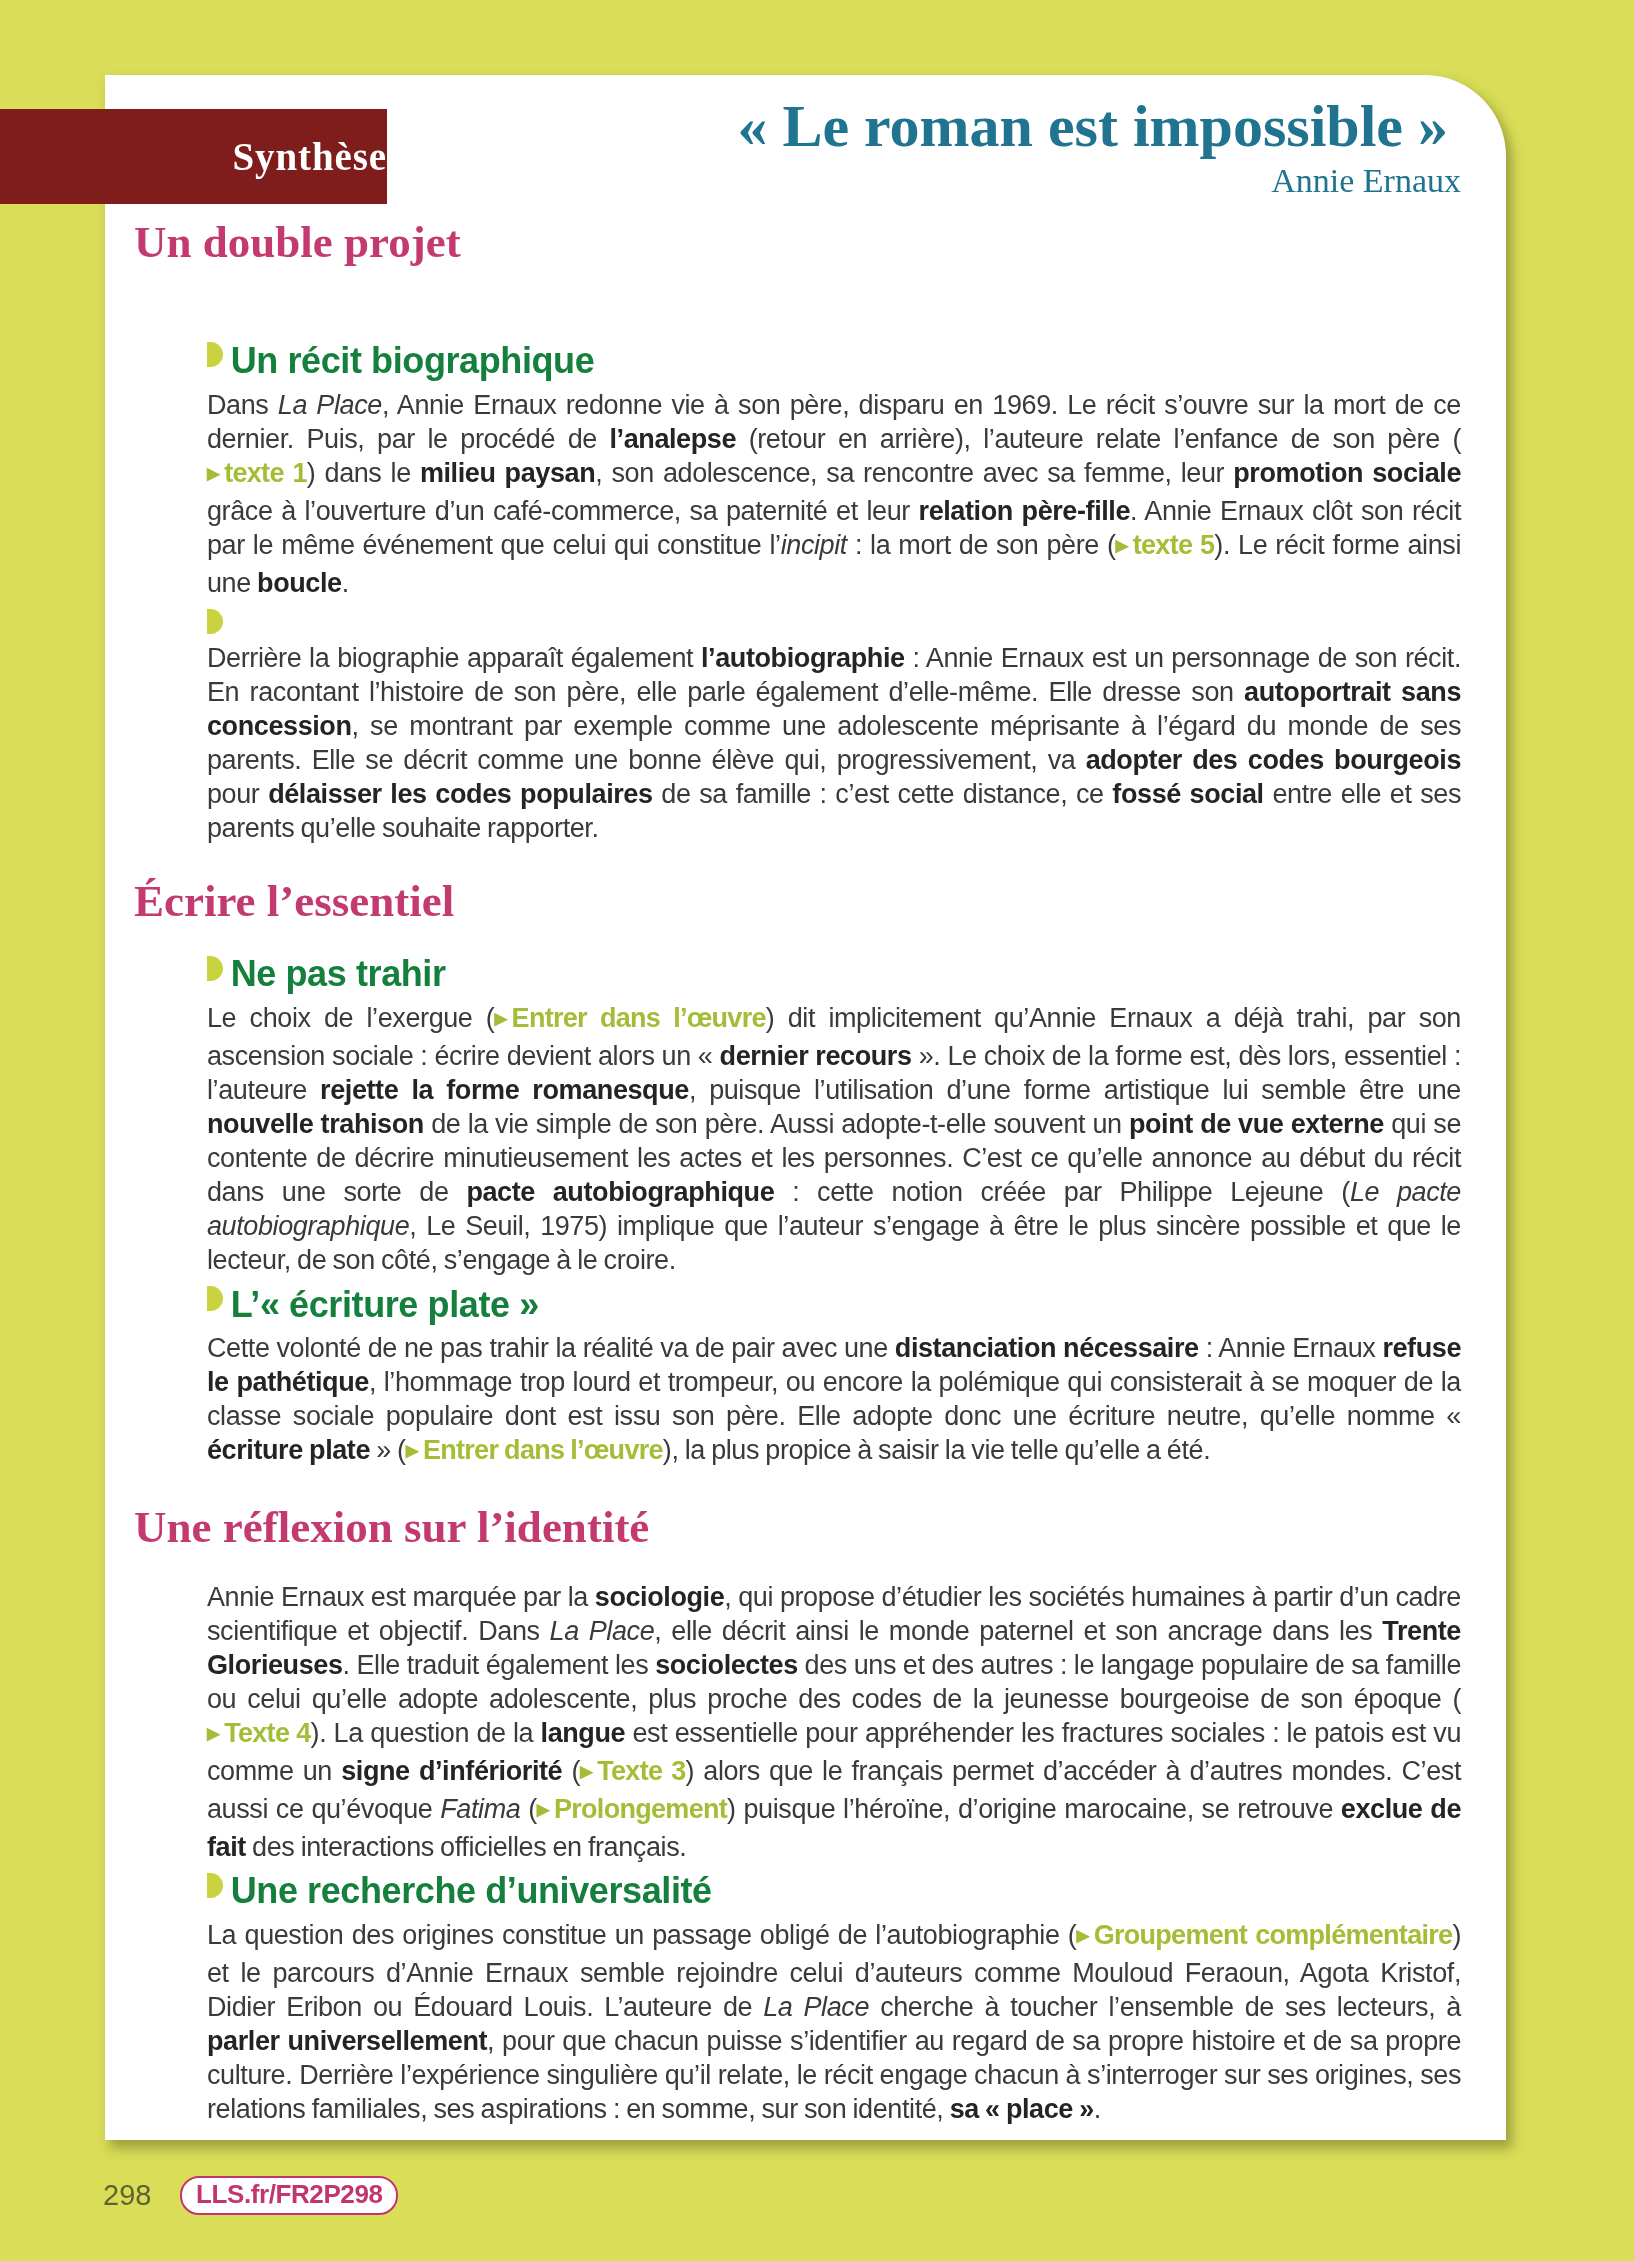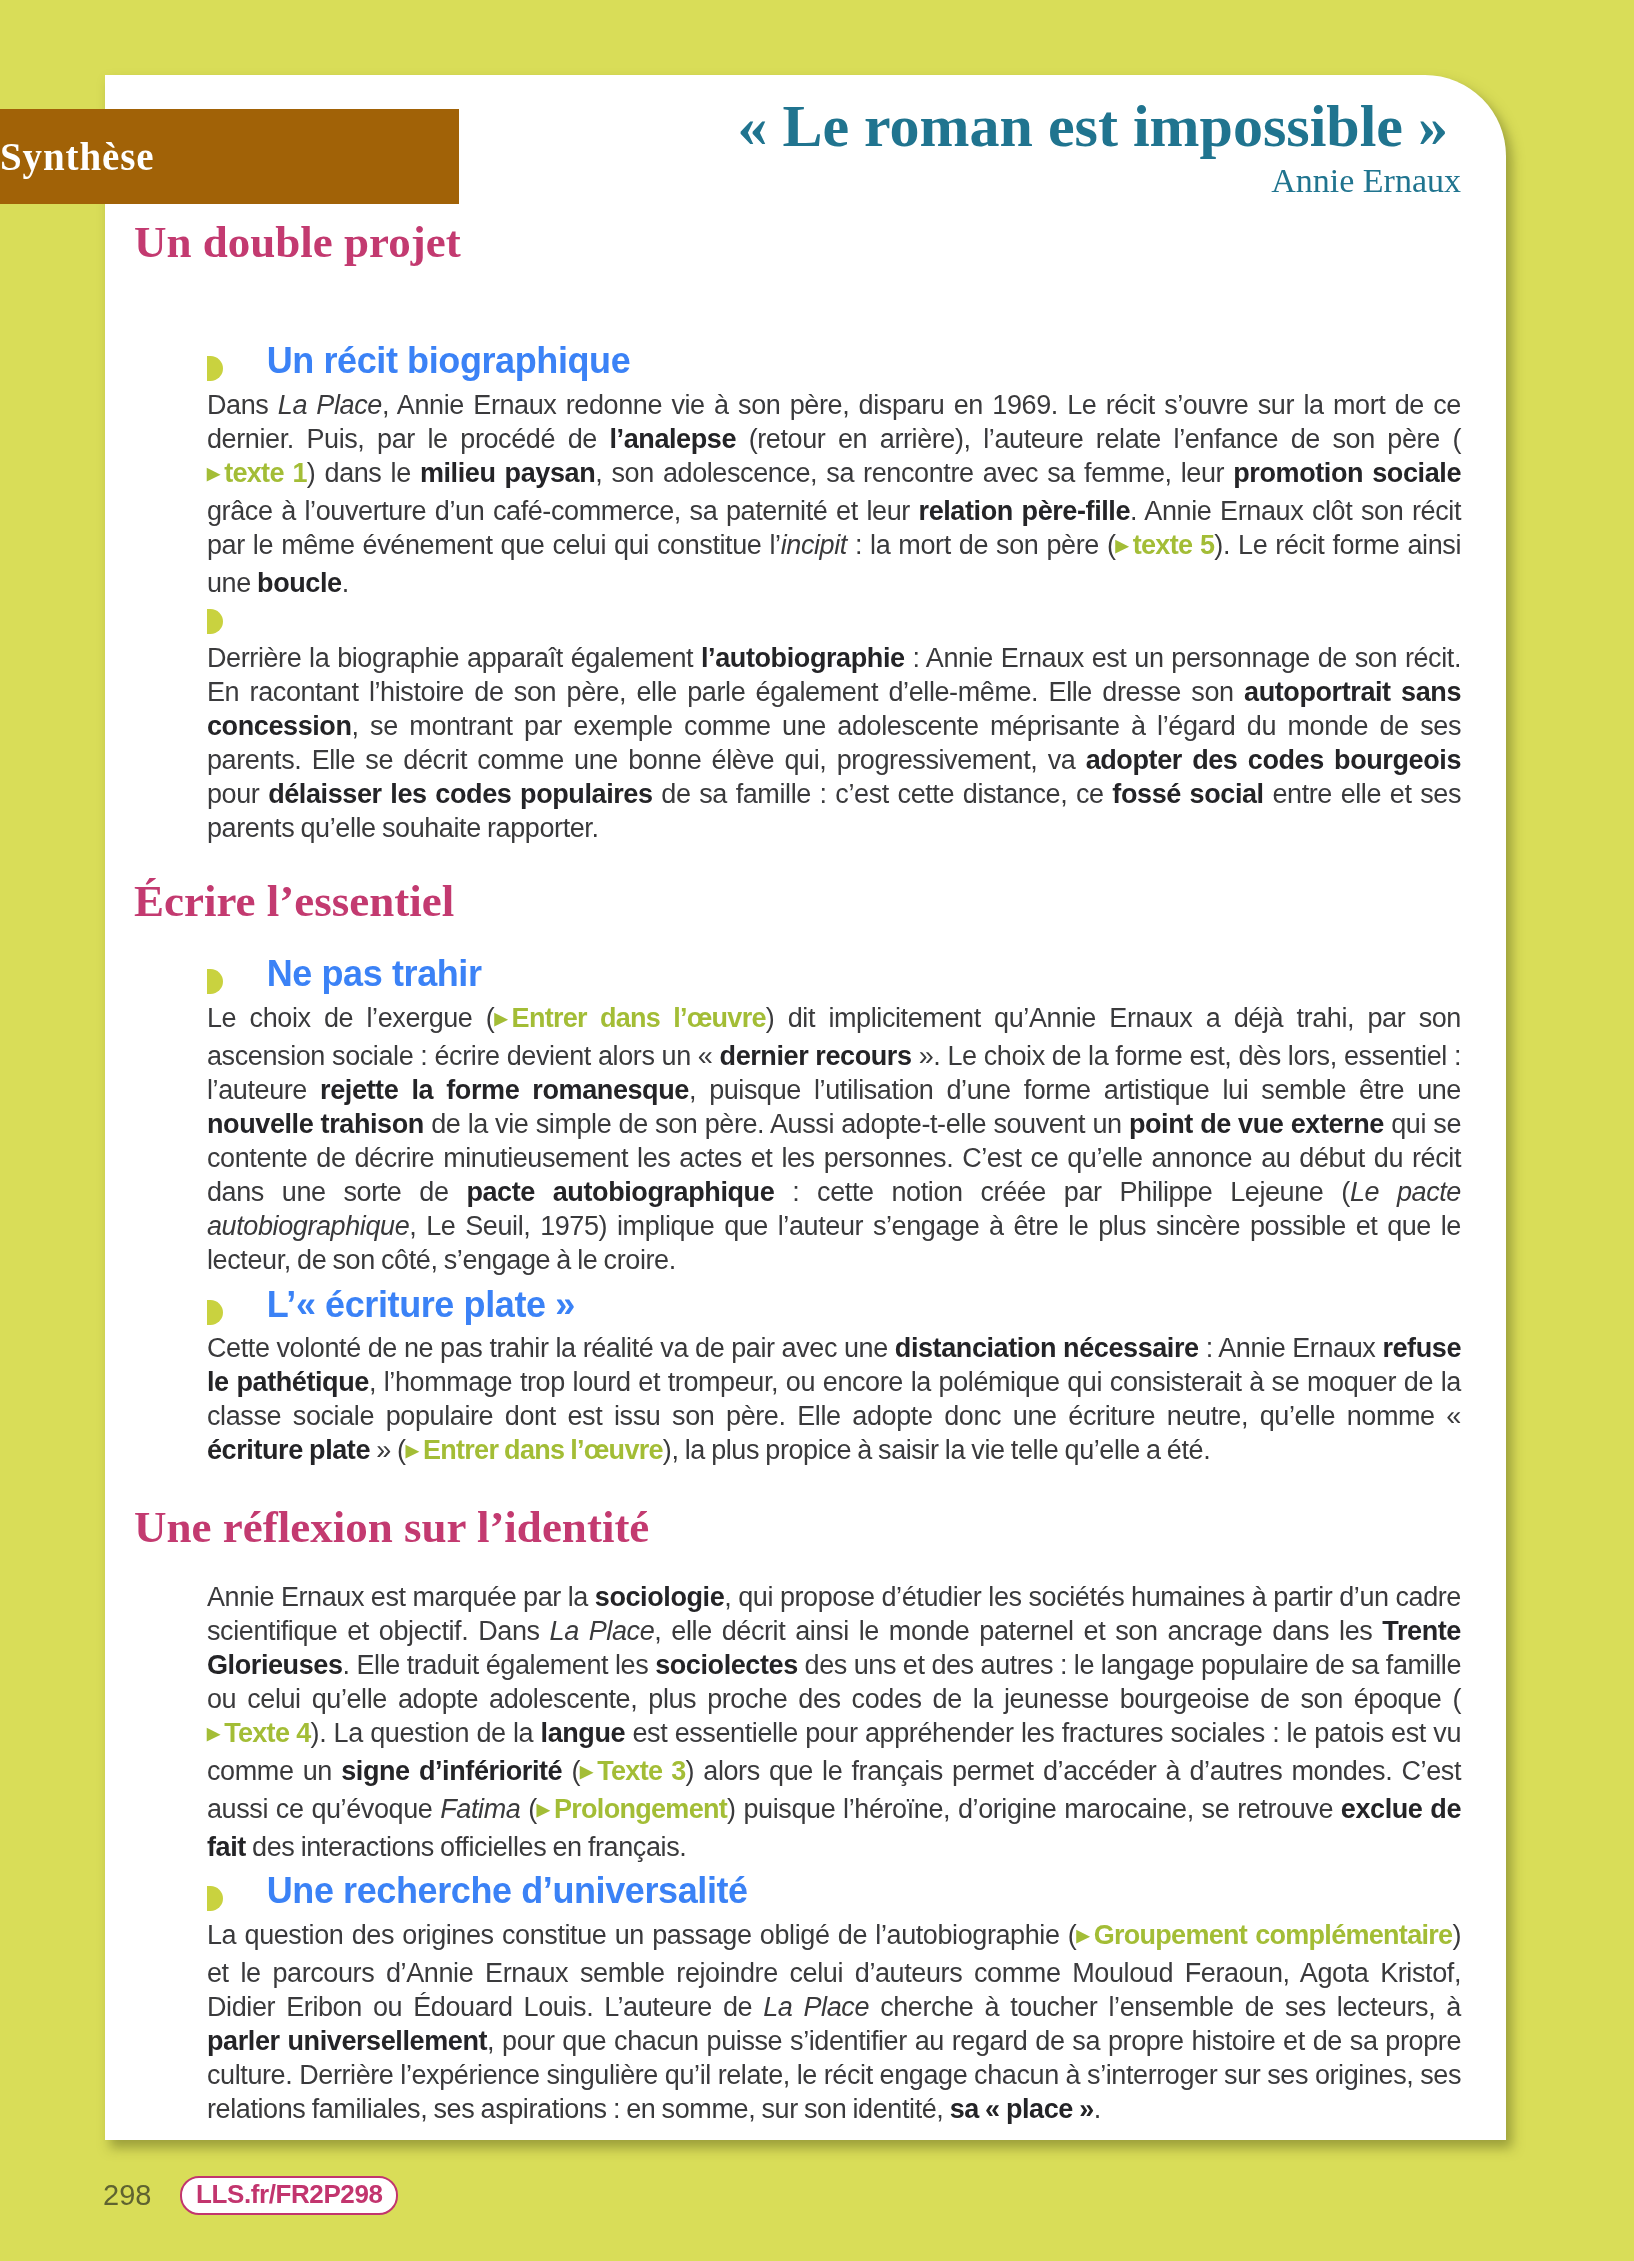--- a/index.html
+++ b/index.html
@@ -11,23 +11,23 @@
   }
   .page{
     position:absolute;left:105px;top:75px;
     width:1401px;height:2065px;
     background:#ffffff;
     border-top-right-radius:81px;
     box-shadow:5.1px 7.7px 12px rgba(96,99,30,.5);
   }
   .banner{
     position:absolute;left:-105px;top:34px;
-    width:459px;height:95px;
-    background:#a16207;
-    display:flex;align-items:center;justify-content:flex-start;
+    width:387px;height:95px;
+    background:#7f1d1d;
+    display:flex;align-items:center;justify-content:flex-end;
   }
   .banner span{
     color:#ffffff;
     font-family:"Liberation Serif", serif;
     font-weight:bold;font-size:39px;letter-spacing:0.9px;
   }
   .title{
     position:absolute;left:29px;right:45px;top:1.7px;
     margin:13px;text-align:right;
     font-family:"Liberation Serif", serif;
@@ -49,23 +49,23 @@
     font-family:"Liberation Serif", serif;
     font-weight:bold;font-size:45px;line-height:1.15;
     color:#c33a70;
   }
   .subsection{margin-left:73px;}
   .subsection:first-of-type{margin-top:25.5px;}
   .section:first-child .subsection:first-of-type{margin-top:71px;}
   .subsection + .subsection{margin-top:6.8px;}
   .sub-heading{
     margin:0 0 6.8px;
-    display:flex;align-items:flex-end;
+    display:flex;align-items:flex-start;
     font-size:36px;line-height:41px;letter-spacing:-0.4px;
-    font-weight:bold;color:#3b82f6;gap:36px;
+    font-weight:bold;color:#15803d;
   }
   .bullet{
     flex:0 0 auto;
     width:16px;height:25px;margin-right:7.7px;margin-top:2.6px;
     background:#c9d23f;
     border-radius:0 13.6px 13.6px 0;
   }
   .para{
     margin:0;
     font-size:27px;line-height:34px;

